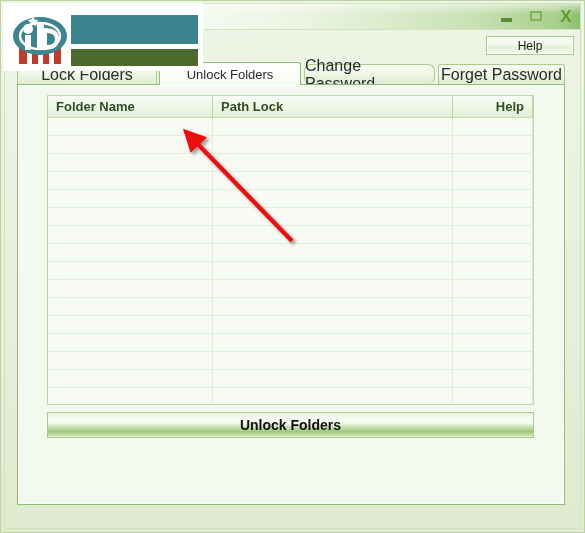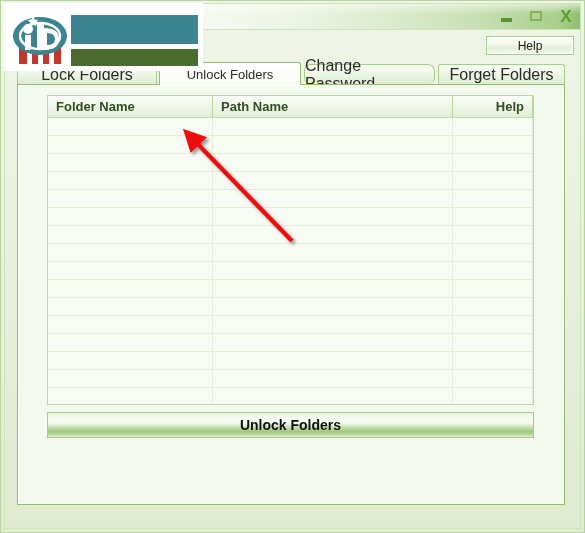--- a/index.html
+++ b/index.html
@@ -292,30 +292,30 @@
   </div>
 
   <div class="topbtns">
     <div class="topbtn">Help</div>
   </div>
 
   <div class="tabstrip">
     <div class="tab tab-lock">Lock Folders</div>
     <div class="tab tab-unlock active">Unlock Folders</div>
     <div class="tab tab-change">Change Password</div>
-    <div class="tab tab-forget">Forget Folders</div>
+    <div class="tab tab-forget">Forget Password</div>
   </div>
 
   <div class="panel"></div>
   <div class="panel-inner-hl"></div>
 
   <div class="grid">
     <div class="grid-head">
       <div class="gh c0">Folder Name</div>
-      <div class="gh c1">Path Name</div>
+      <div class="gh c1">Path Lock</div>
       <div class="gh c2">Help</div>
     </div>
     <div class="grid-body" id="grid-body">
         <div class="grow">
           <div class="gc c0"></div>
           <div class="gc c1"></div>
           <div class="gc c2"></div>
         </div>
         <div class="grow">
           <div class="gc c0"></div>

